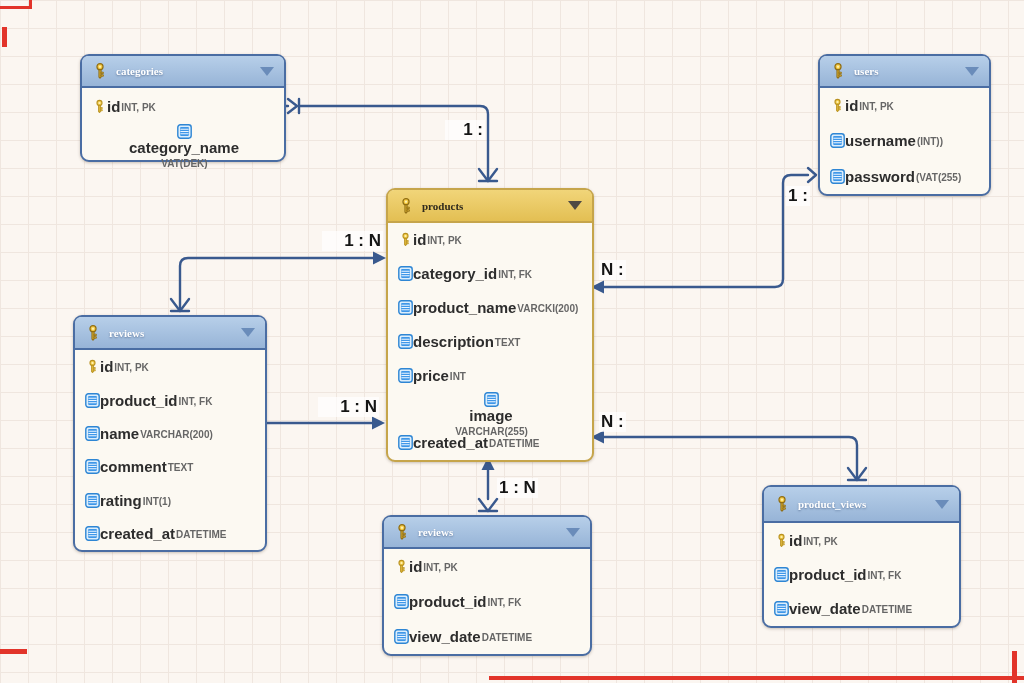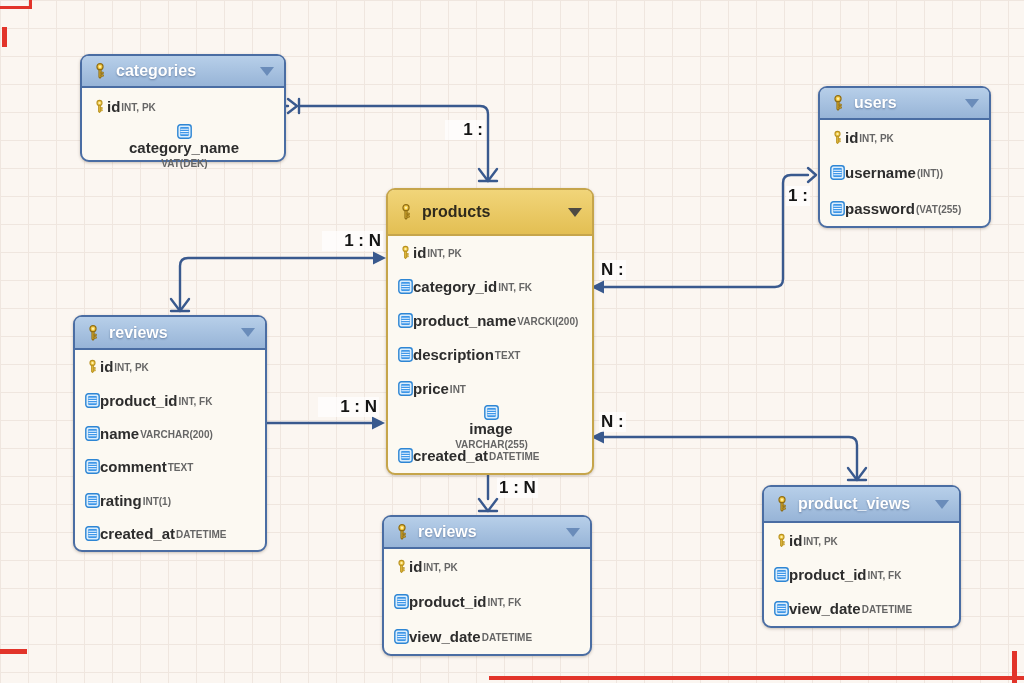--- a/index.html
+++ b/index.html
@@ -18,21 +18,21 @@
     border:2px solid #4a6da3;
   }
   .table.yellow{border-color:#c6a54b;}
   .thead{
     display:flex;align-items:center;gap:7px;
     padding:0 10px 0 9px;border-radius:6px 6px 0 0;
     background:linear-gradient(180deg,#b7cfe9,#97b4d7);
     border-bottom:2px solid #4a6da3;box-sizing:border-box;
   }
   .yellow .thead{background:linear-gradient(180deg,#f1d579,#e3bf53);border-bottom-color:#c6a54b;}
-  .ttitle{font-size:16px;font-weight:700;color:#ffffff;text-shadow:0 1px 2px rgba(30,50,90,.45);white-space:nowrap;}
+  .ttitle{font-size:11px;font-weight:700;color:#ffffff;text-shadow:0 1px 2px rgba(30,50,90,.45);white-space:nowrap;font-family:Liberation Serif, serif;}
   .yellow .ttitle{color:#2f2a1d;text-shadow:none;}
   .tri{width:0;height:0;border-left:7px solid transparent;border-right:7px solid transparent;
        border-top:9px solid #6a8cba;margin-left:auto;}
   .yellow .tri{border-top-color:#4e4a43;}
   .trow{display:flex;align-items:center;padding:0 8px 0 10px;box-sizing:border-box;}
   .ticon{display:flex;align-items:center;flex:0 0 auto;}
   .fname{font-size:15px;font-weight:600;color:#2d2d2d;white-space:nowrap;}
   .ftype{font-size:10px;font-weight:700;color:#666;white-space:nowrap;margin-left:1px;padding-top:2px;}
   .card-label{
     position:absolute;z-index:3;font-size:17px;font-weight:700;color:#151515;
@@ -128,21 +128,21 @@
             <svg width="15" height="15" viewBox="0 0 15 15">
               <rect x="0.8" y="0.8" width="13.4" height="13.4" rx="2.6" fill="#dceefc" stroke="#2e86d4" stroke-width="1.4"></rect>
               <rect x="3.1" y="3.1" width="8.8" height="8.8" rx="0.8" fill="#3f97e8"></rect>
               <path d="M3.4 5.3 H11.6 M3.4 7.5 H11.6 M3.4 9.7 H11.6" stroke="#eaf5ff" stroke-width="1.1" fill="none"></path>
             </svg>
           </span>
           <span class="fname">category_name</span>
           <span class="ftype">VAT(DEK)</span>
         </div>
       </div>
-      <div class="table blue" style="left: 818px; top: 54px; width: 169px; margin-top: 32px;">
+      <div class="table blue" style="left: 818px; top: 54px; width: 169px;">
         <div class="thead" style="height: 32px;">
           <span class="ticon">
             <svg width="18" height="18" viewBox="0 0 20 20">
               <g fill="#f4c840" stroke="#8f6d14" stroke-width="1.3" stroke-linejoin="round">
                 <circle cx="10" cy="5.2" r="3.4"></circle>
                 <path d="M8.9 8.4 h2.2 V16.8 l-1.1 1.1 -1.1-1.1 Z"></path>
                 <path d="M11.1 11.3 h2.6 v1.6 h-2.6 Z" stroke-width="1"></path>
                 <path d="M11.1 14.2 h2.6 v1.6 h-2.6 Z" stroke-width="1"></path>
               </g>
               <circle cx="10" cy="5.2" r="1.3" fill="#fdf0b0"></circle>
@@ -183,21 +183,21 @@
               <rect x="0.8" y="0.8" width="13.4" height="13.4" rx="2.6" fill="#dceefc" stroke="#2e86d4" stroke-width="1.4"></rect>
               <rect x="3.1" y="3.1" width="8.8" height="8.8" rx="0.8" fill="#3f97e8"></rect>
               <path d="M3.4 5.3 H11.6 M3.4 7.5 H11.6 M3.4 9.7 H11.6" stroke="#eaf5ff" stroke-width="1.1" fill="none"></path>
             </svg>
           </span>
           <span class="fname">password</span>
           <span class="ftype">(VAT(255)</span>
         </div>
       </div>
       <div class="table yellow" style="left: 386px; top: 188px; width: 204px;">
-        <div class="thead" style="height: 46px;">
+        <div class="thead" style="height: 33px;">
           <span class="ticon">
             <svg width="18" height="18" viewBox="0 0 20 20">
               <g fill="#f4c840" stroke="#8f6d14" stroke-width="1.3" stroke-linejoin="round">
                 <circle cx="10" cy="5.2" r="3.4"></circle>
                 <path d="M8.9 8.4 h2.2 V16.8 l-1.1 1.1 -1.1-1.1 Z"></path>
                 <path d="M11.1 11.3 h2.6 v1.6 h-2.6 Z" stroke-width="1"></path>
                 <path d="M11.1 14.2 h2.6 v1.6 h-2.6 Z" stroke-width="1"></path>
               </g>
               <circle cx="10" cy="5.2" r="1.3" fill="#fdf0b0"></circle>
             </svg>

